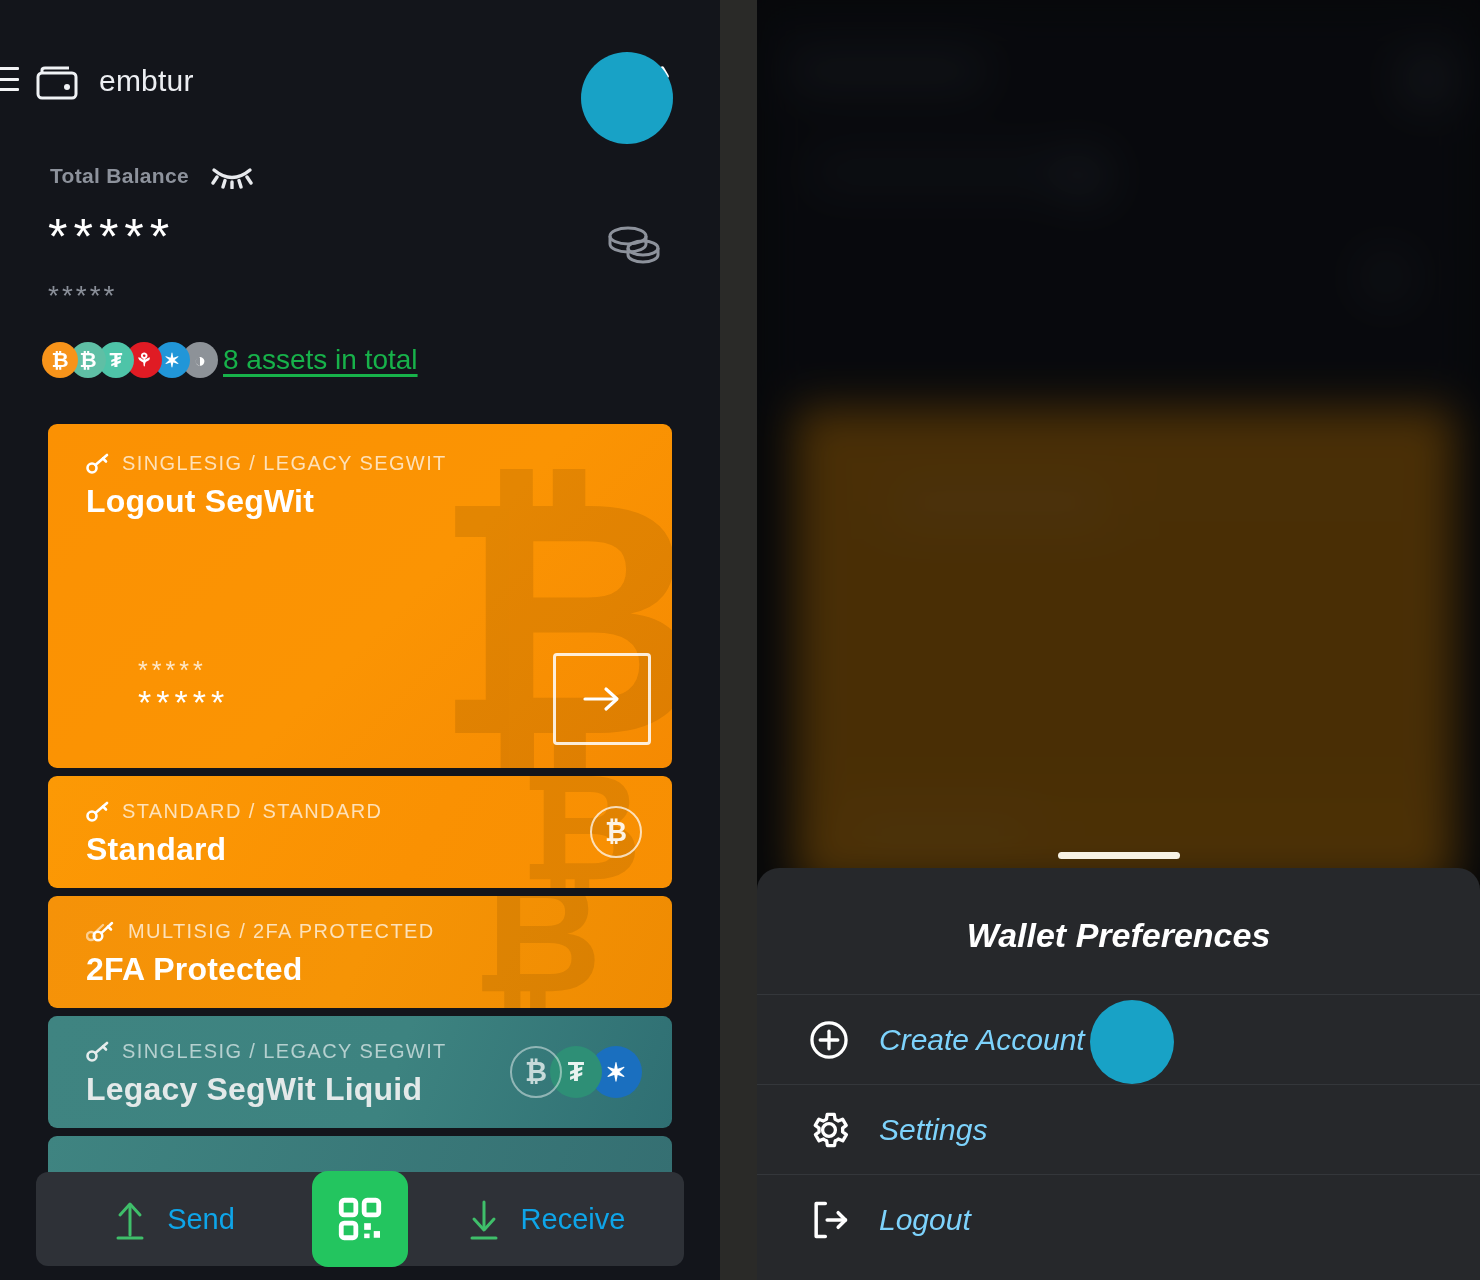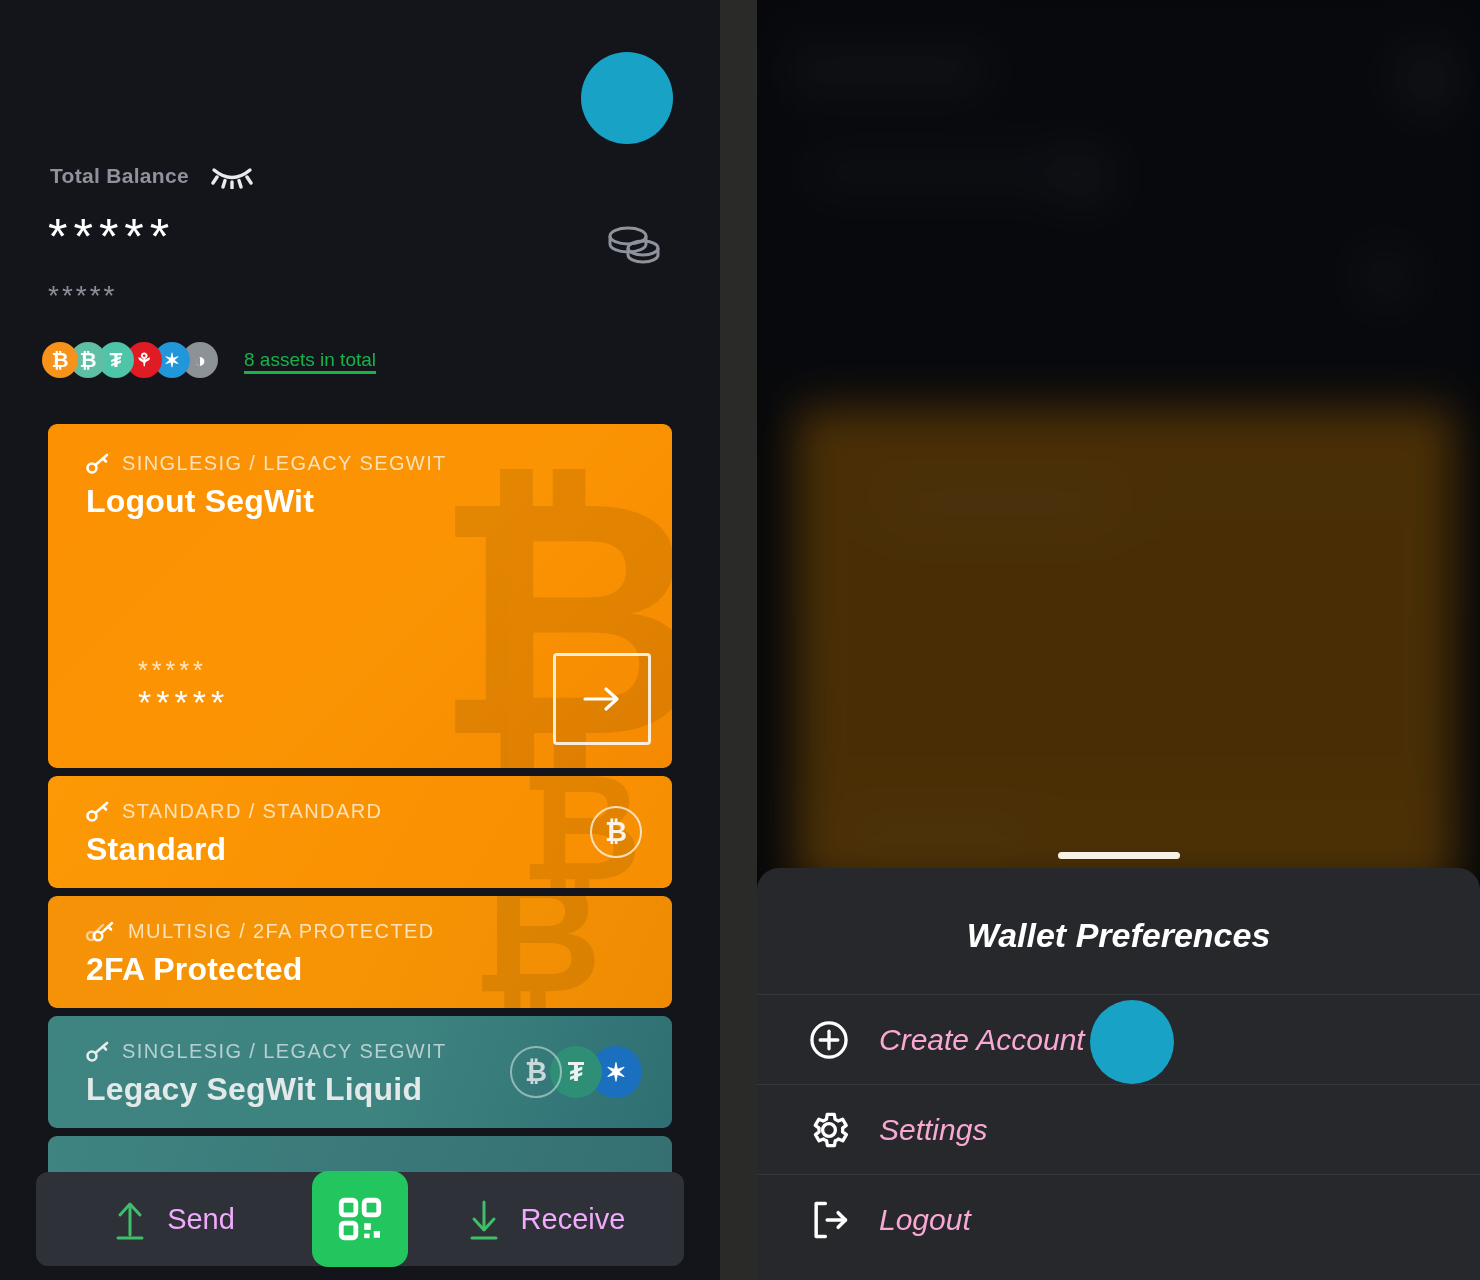--- a/index.html
+++ b/index.html
@@ -74,22 +74,22 @@
   }
   .asset-bubbles { display:flex; align-items:center; }
   .bubble {
     width:36px; height:36px; border-radius:50%;
     display:flex; align-items:center; justify-content:center;
     margin-right:-8px;
     font-weight:bold; color:#fff; font-size:21px;
     position:relative;
   }
   .assets-link {
-    margin-left:34px;
-    font-size:19px; color:#17b24a;
+    margin-left:13px;
+    font-size:28px; color:#17b24a;
     text-decoration:underline; text-underline-offset:5px;
     text-decoration-thickness:3px;
     font-weight:500;
   }
 
   
   .cards-area { position:absolute; left:48px; top:424px; width:624px; }
   .acct-card {
     position:relative;
     border-radius:9px;
@@ -154,21 +154,21 @@
   .action-bar {
     position:absolute; left:36px; bottom:14px;
     width:648px; height:94px;
     background:#2e3137;
     border-radius:12px;
     display:flex; align-items:center; justify-content:space-between;
     z-index:10;
   }
   .act-btn {
     display:flex; align-items:center; gap:20px;
-    color:#f0abfc; font-size:29px;
+    color:#0ea5e9; font-size:29px;
     flex:1; justify-content:center;
   }
   .qr-btn {
     width:96px; height:96px;
     background:#23c55f; border-radius:16px;
     display:flex; align-items:center; justify-content:center;
     flex:0 0 96px;
   }
 
   
@@ -232,33 +232,54 @@
     text-align:center;
     font-size:34px; font-weight:bold; color:#ffffff;
   }
   .sheet-items { position:absolute; left:0; top:126px; width:100%; }
   .sheet-item {
     position:relative;
     height:90px;
     display:flex; align-items:center; gap:28px;
     padding-left:50px;
     border-top:1px solid #34373b;
-    color:#f9a8d4; font-size:30px;
+    color:#7dd3fc; font-size:30px;
   }
   .touch-dot.sheet-dot { left:333px; top:1000px; width:84px; height:84px; z-index:9; }
 
   svg { display:block; }
 </style>
 </head>
 <body>
 
 <div class="screen">
 
   <div class="left-panel">
 
+    <div class="wallet-header">
+      <div class="hamburger">
+        <i></i>
+          <i></i>
+          <i></i>
+      </div>
+      <span class="wallet-icon">
+        <svg width="42" height="34" viewBox="0 0 42 34">
+          <rect x="2" y="7" width="38" height="25" rx="4" fill="none" stroke="#f0f2f5" stroke-width="3"></rect>
+          <path d="M6 7 L6 4 Q6 2 9 2 L33 2" fill="none" stroke="#f0f2f5" stroke-width="3"></path>
+          <circle cx="31" cy="21" r="3" fill="#f0f2f5"></circle>
+        </svg>
+      </span>
+      <span class="wallet-title">embtur</span>
+      <div class="gear-btn">
+        <svg width="56" height="56" viewBox="0 0 24 24">
+          <path d="M12 8.5a3.5 3.5 0 1 0 0 7 3.5 3.5 0 0 0 0-7z" fill="none" stroke="#ffffff" stroke-width="1.7"></path>
+          <path d="M19.4 13a7.6 7.6 0 0 0 0-2l2-1.5-2-3.4-2.4 1a7.6 7.6 0 0 0-1.7-1l-.4-2.6h-3.9l-.4 2.6a7.6 7.6 0 0 0-1.7 1l-2.4-1-2 3.4L6.6 11a7.6 7.6 0 0 0 0 2l-2 1.5 2 3.4 2.4-1a7.6 7.6 0 0 0 1.7 1l.4 2.6h3.9l.4-2.6a7.6 7.6 0 0 0 1.7-1l2.4 1 2-3.4z" fill="none" stroke="#ffffff" stroke-width="1.7" stroke-linejoin="round"></path>
+        </svg>
+      </div>
+    </div>
     <div class="touch-dot header"></div>
 
     <div class="balance-label-row">
       <span class="balance-label">Total Balance</span>
       <span>
         <svg width="42" height="26" viewBox="0 0 42 26">
           <path d="M3 7 Q21 22 39 7" fill="none" stroke="#e8eaee" stroke-width="3.4" stroke-linecap="round"></path>
           <line x1="6" y1="14" x2="2" y2="20" stroke="#e8eaee" stroke-width="3.4" stroke-linecap="round"></line>
           <line x1="14" y1="17.5" x2="12" y2="24" stroke="#e8eaee" stroke-width="3.4" stroke-linecap="round"></line>
           <line x1="21" y1="19" x2="21" y2="25" stroke="#e8eaee" stroke-width="3.4" stroke-linecap="round"></line>

